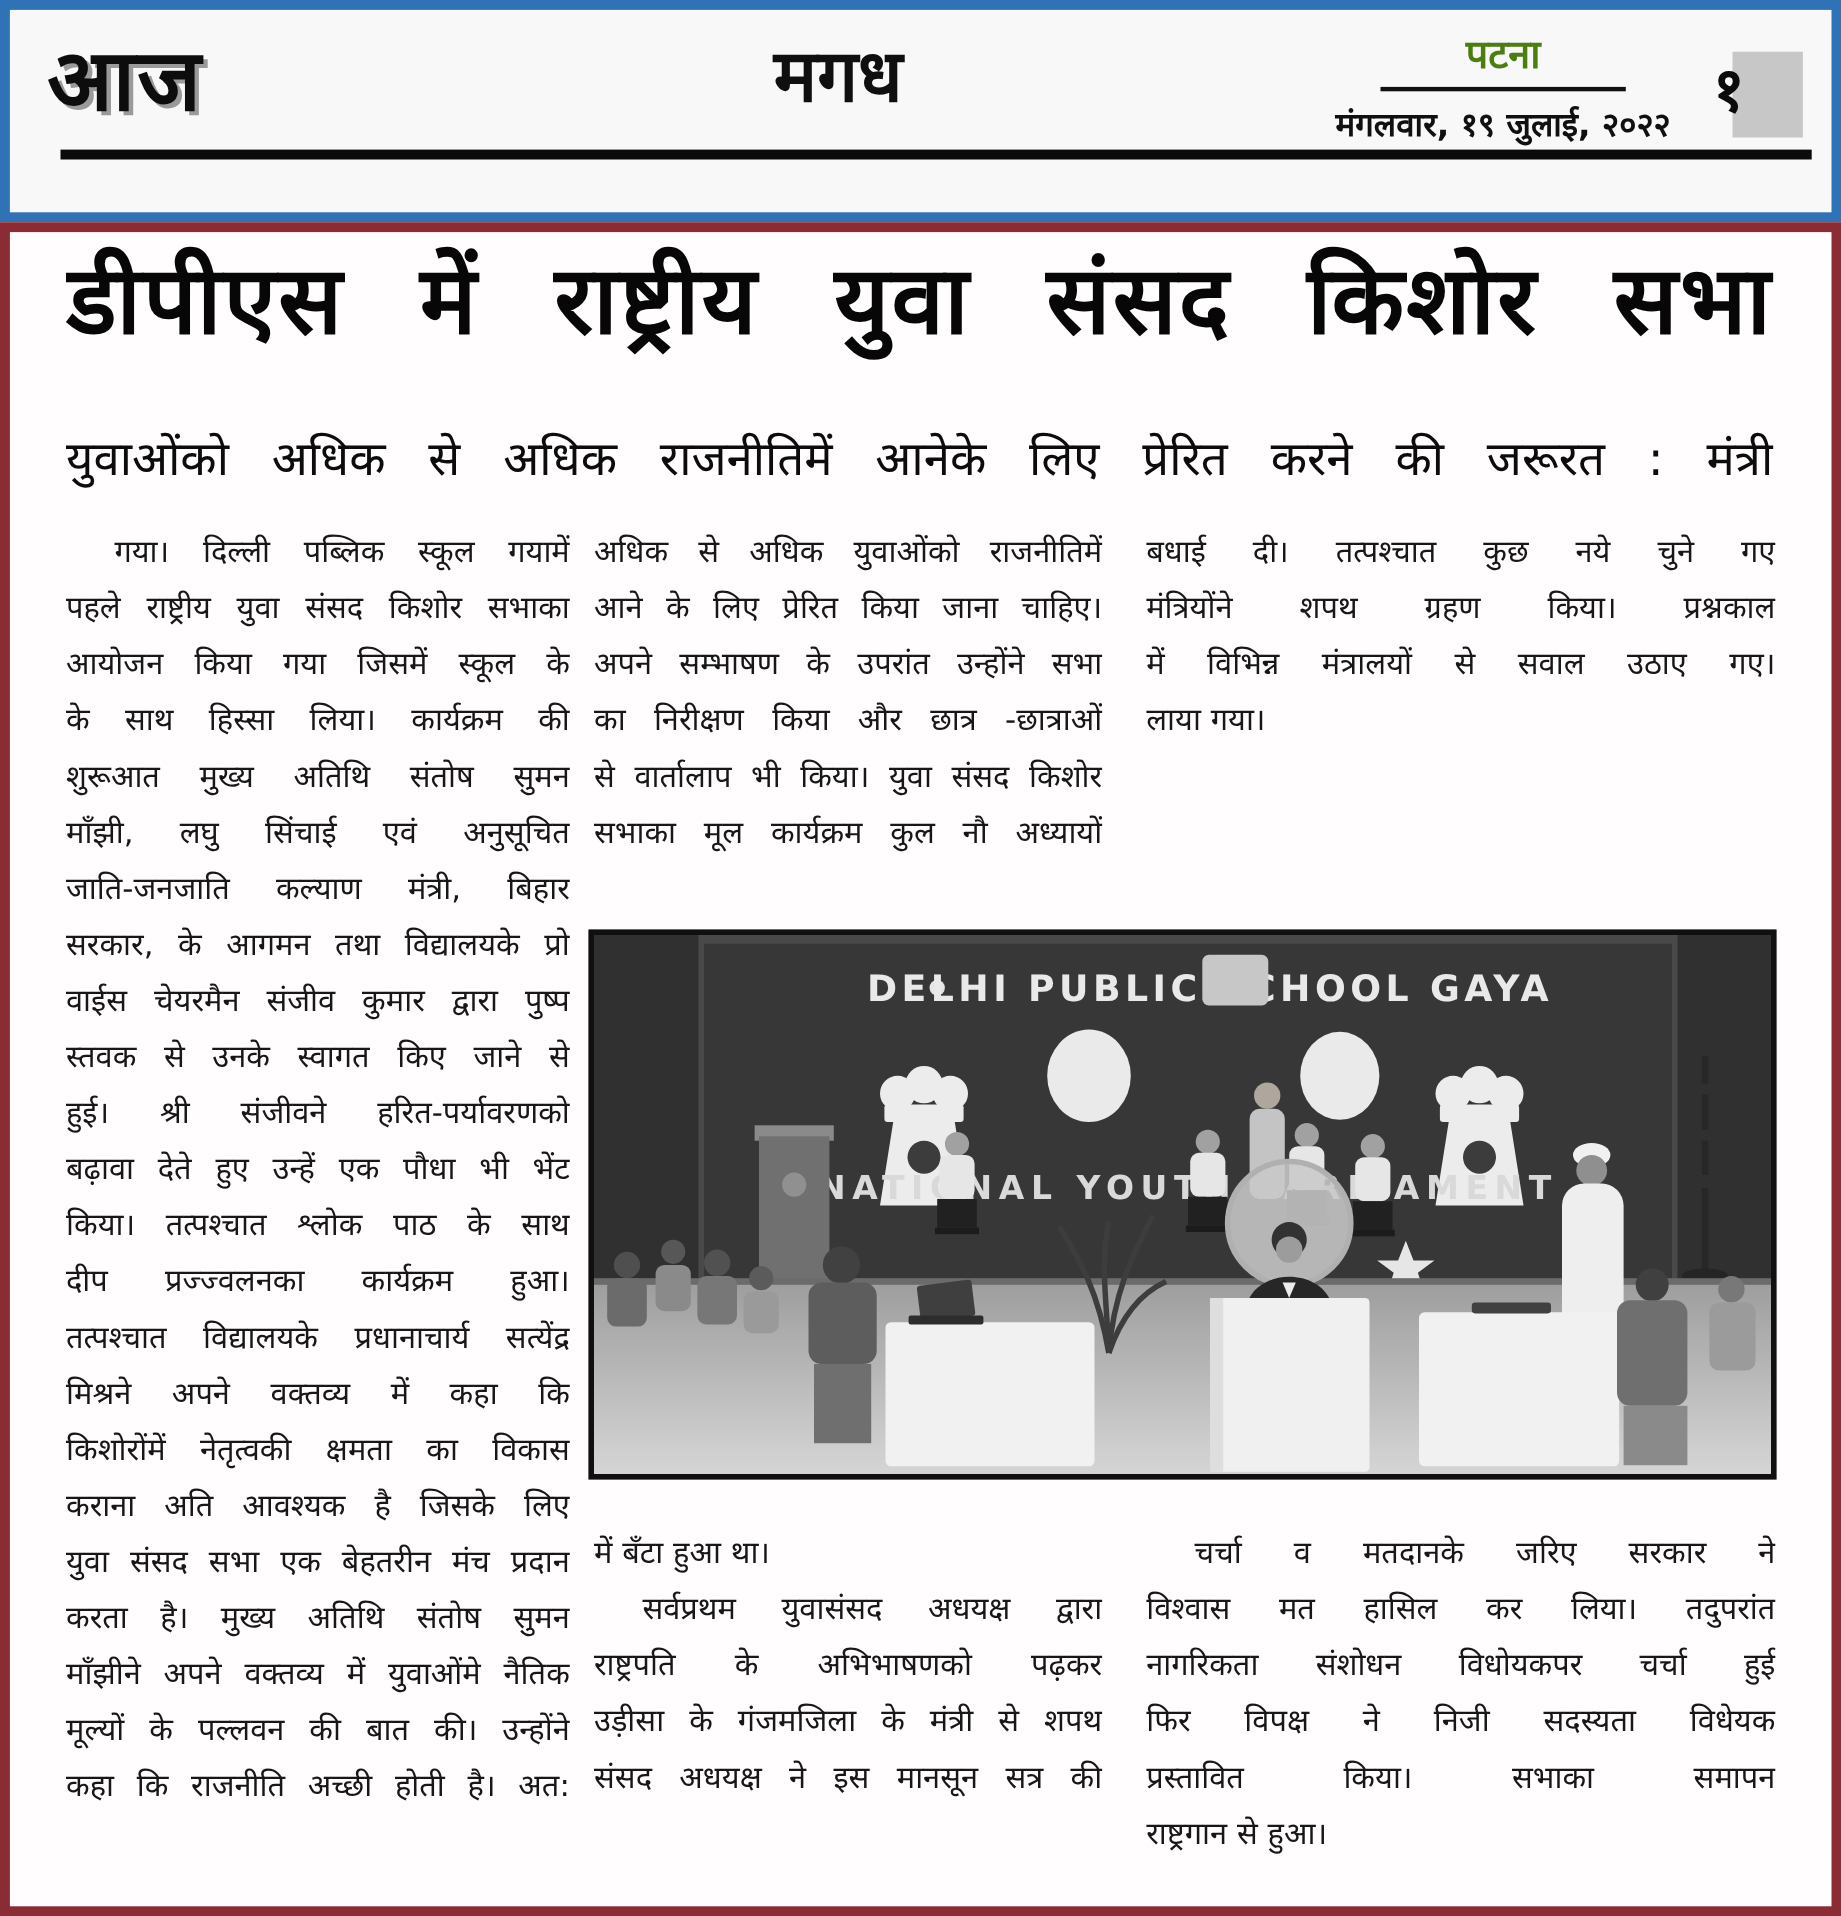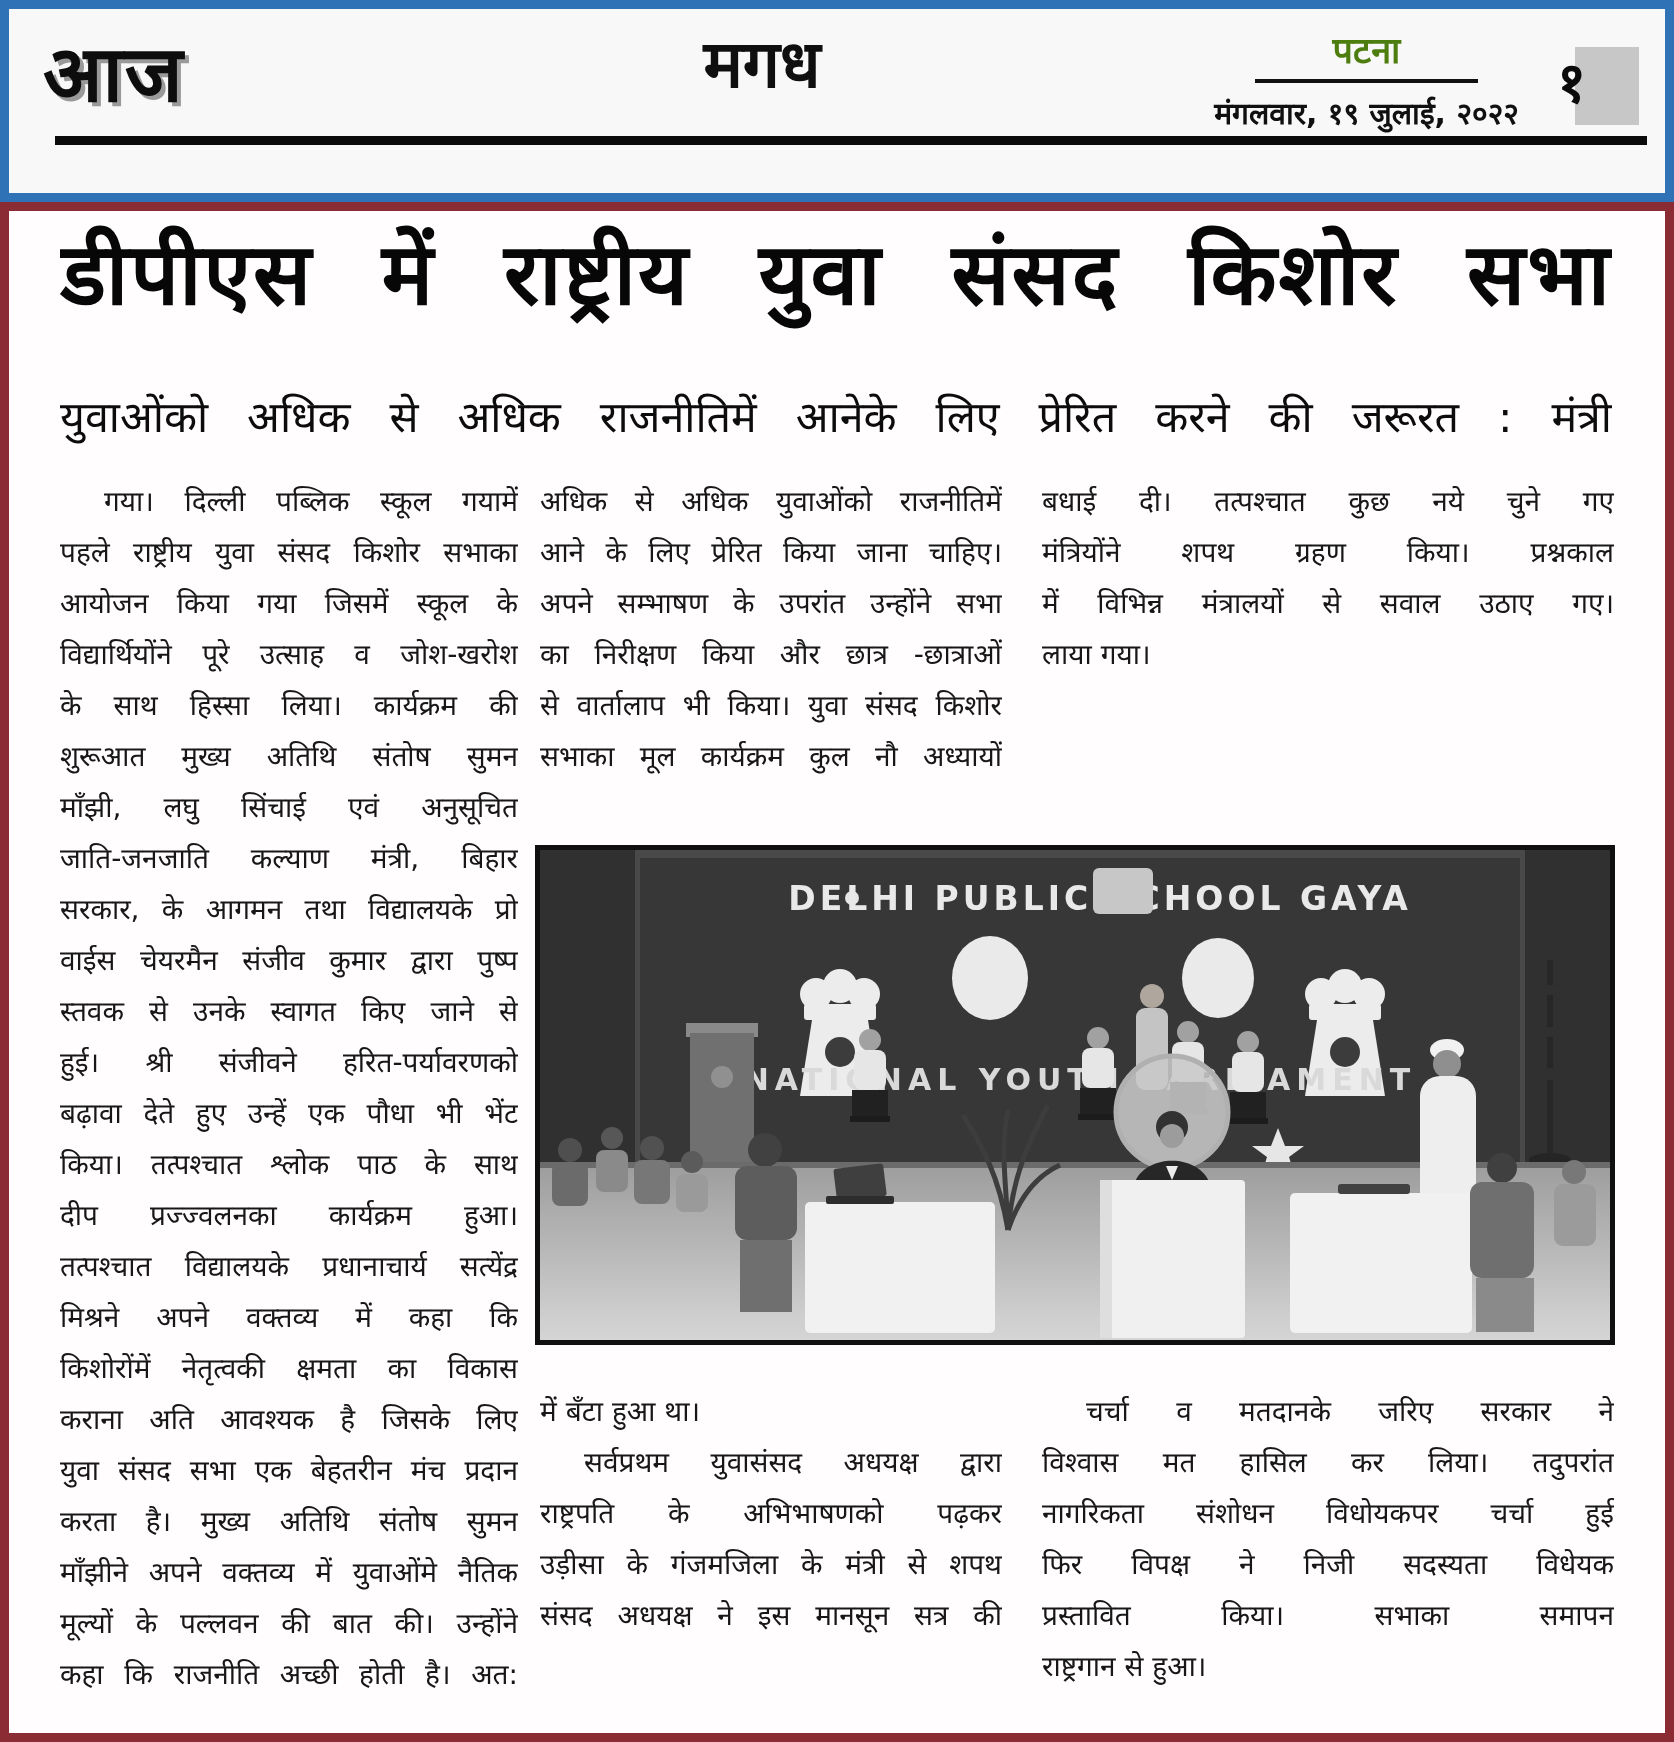--- a/index.html
+++ b/index.html
@@ -5,21 +5,21 @@
   html,body{margin:0;padding:0;background:#ffffff;}
   .page{position:relative;width:1674px;height:1742px;background:#ffffff;
         font-family:"DejaVu Sans",sans-serif;color:#1b1b1b;overflow:hidden;}
 
   
   .masthead{position:absolute;left:0;top:0;width:1674px;height:202px;
             border:9px solid #2f73b6;background:#f8f8f8;box-sizing:border-box;}
   .m-logo{position:absolute;left:34px;top:26px;font-size:78px;font-weight:800;color:#0d0d0d;
           text-shadow:4px 4px 0 #9a9a9a;letter-spacing:2px;line-height:1;text-align:center;}
   .m-section{position:absolute;left:0;right:150px;top:28px;text-align:center;
-             font-size:66px;font-weight:700;color:#0f0f0f;line-height:1;font-family:Liberation Mono, monospace;}
+             font-size:66px;font-weight:700;color:#0f0f0f;line-height:1;}
   .m-dateblock{position:absolute;left:1160px;top:22px;width:395px;text-align:center;}
   .m-city{display:inline-block;font-size:36px;font-weight:700;color:#4d7c0f;
           border-bottom:4px solid #111;padding:0 78px 8px 78px;line-height:1.1;}
   .m-date{margin-top:9px;font-size:30px;font-weight:700;color:#101010;}
   .m-pagebox{position:absolute;left:1566px;top:38px;width:64px;height:78px;background:#c7c7c7;}
   .m-pagenum{position:absolute;left:1548px;top:40px;font-size:56px;font-weight:700;color:#0b0b0b;line-height:1.2;}
   .m-rule{position:absolute;left:46px;top:127px;width:1592px;height:9px;background:#0b0b0b;}
 
   
   .article-frame{position:absolute;left:0;top:202px;width:1674px;height:1540px;
@@ -68,21 +68,20 @@
 
   <div class="article-frame"></div>
 
   <div class="headline">डीपीएस में राष्ट्रीय युवा संसद किशोर सभा</div>
   <div class="subheadline">युवाओंको अधिक से अधिक राजनीतिमें आनेके लिए प्रेरित करने की जरूरत : मंत्री</div>
 
   <div class="newscol col1">
       <div class="tl ind">गया। दिल्ली पब्लिक स्कूल गयामें</div>
       <div class="tl">पहले राष्ट्रीय युवा संसद किशोर सभाका</div>
       <div class="tl">आयोजन किया गया जिसमें स्कूल के</div>
-      <div class="tl">विद्यार्थियोंने पूरे उत्साह व जोश-खरोश</div>
       <div class="tl">के साथ हिस्सा लिया। कार्यक्रम की</div>
       <div class="tl">शुरूआत मुख्य अतिथि संतोष सुमन</div>
       <div class="tl">माँझी, लघु सिंचाई एवं अनुसूचित</div>
       <div class="tl">जाति-जनजाति कल्याण मंत्री, बिहार</div>
       <div class="tl">सरकार, के आगमन तथा विद्यालयके प्रो</div>
       <div class="tl">वाईस चेयरमैन संजीव कुमार द्वारा पुष्प</div>
       <div class="tl">स्तवक से उनके स्वागत किए जाने से</div>
       <div class="tl">हुई। श्री संजीवने हरित-पर्यावरणको</div>
       <div class="tl">बढ़ावा देते हुए उन्हें एक पौधा भी भेंट</div>
       <div class="tl">किया। तत्पश्चात श्लोक पाठ के साथ</div>

